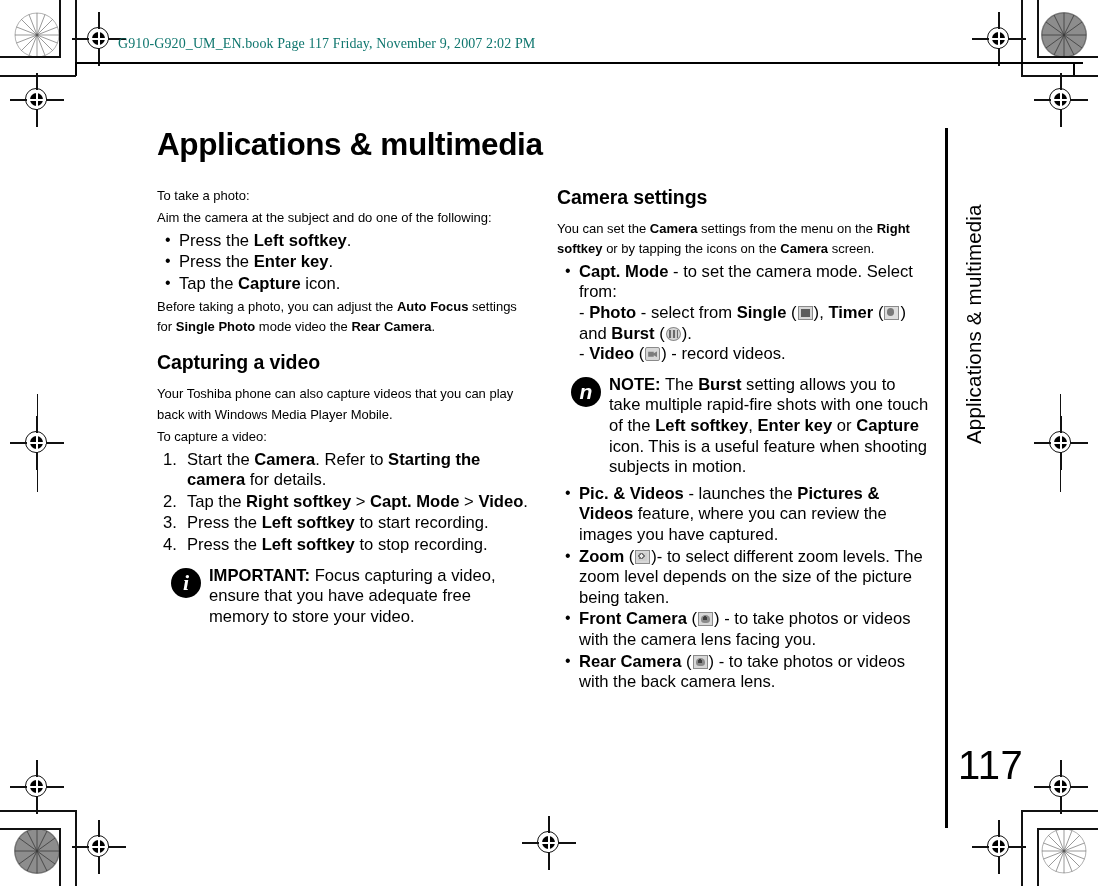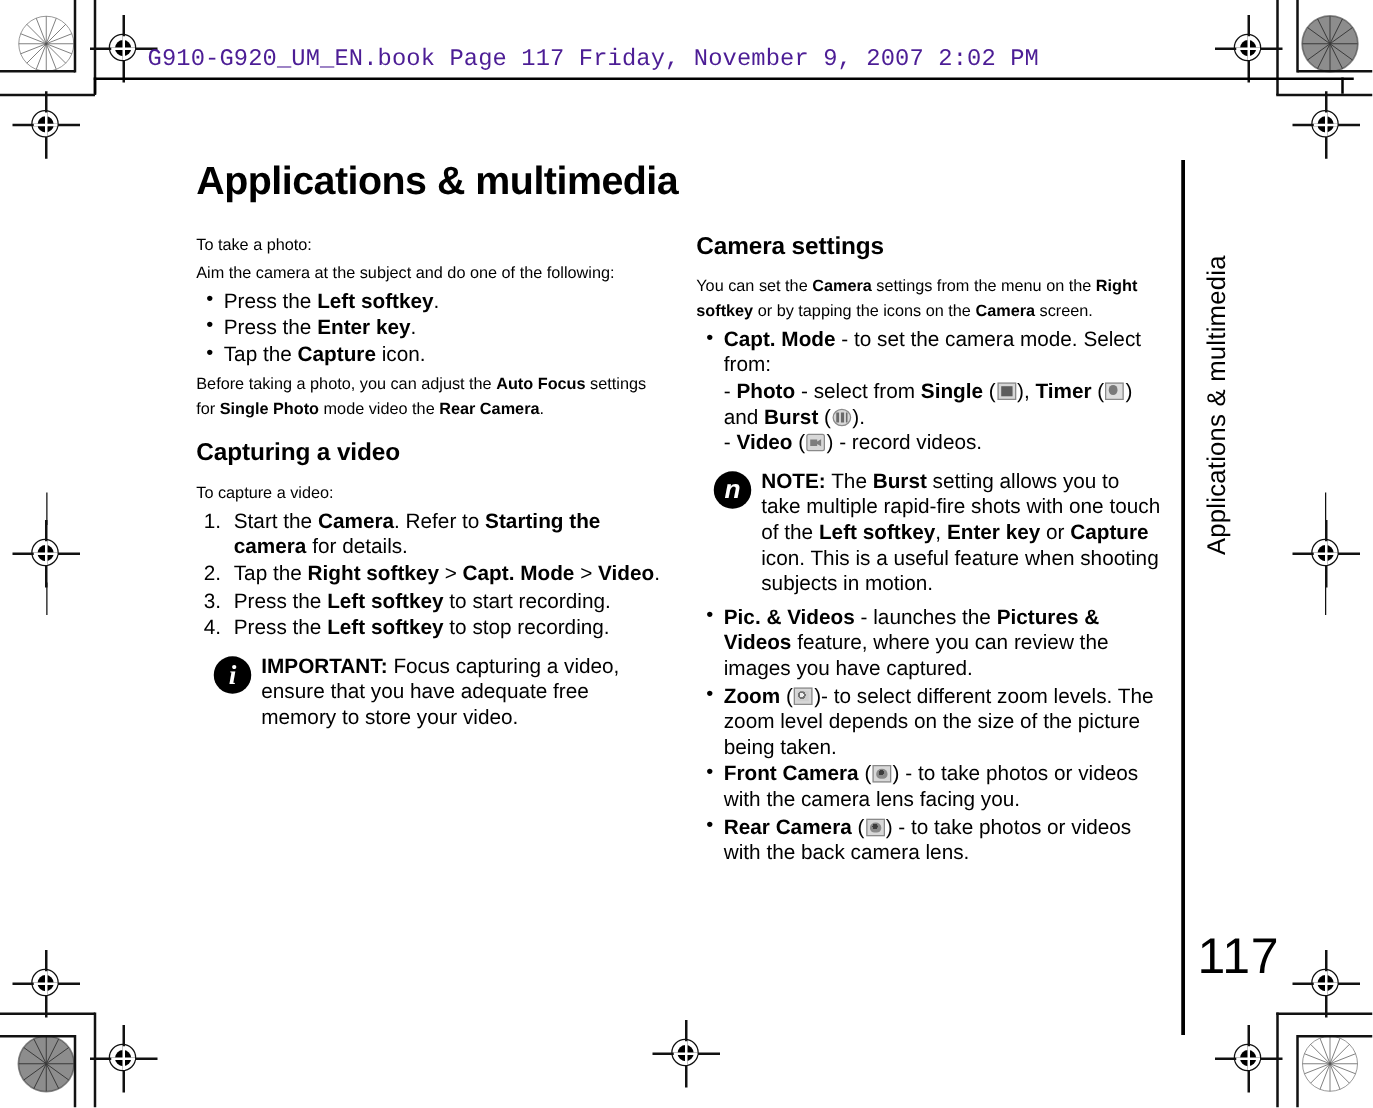--- a/index.html
+++ b/index.html
@@ -19,22 +19,22 @@
 
   .burst{position:absolute;width:46px;height:46px;border-radius:50%;overflow:hidden;}
   .burst.dark{background:#8d8d8d;}
   .burst.light{background:#ffffff;}
 
   .cropline{position:absolute;background:#111;}
 
   
   .page{position:absolute;left:0;top:0;width:1098px;height:886px;}
 
-  .filehdr{position:absolute;left:118px;top:36px;font-family:Liberation Mono, monospace;
-           font-size:19px;letter-spacing:0.1px;white-space:nowrap;color:#4c1d95;}
+  .filehdr{position:absolute;left:118px;top:36px;font-family:Liberation Serif, serif;
+           font-size:14px;letter-spacing:0.1px;white-space:nowrap;color:#0f766e;}
   .hdrrule{position:absolute;left:75px;top:62px;width:1008px;height:1.6px;background:#000;}
   .hdrrule2{position:absolute;left:1073px;top:62px;width:1.6px;height:13px;background:#000;}
   .hdrrule3{position:absolute;left:75px;top:62px;width:1.6px;height:13px;background:#000;}
 
   h1.doc-title{position:absolute;left:157px;top:126px;margin:0;font-size:31.5px;
                font-weight:bold;letter-spacing:-0.4px;}
 
   .col{position:absolute;top:186px;width:374px;}
   .col-left{left:157px;}
   .col-right{left:557px;}
@@ -291,20 +291,21 @@
 
     <ul class="bl">
       <li><span>Press the </span><b>Left softkey</b><span>.</span></li>
       <li><span>Press the </span><b>Enter key</b><span>.</span></li>
       <li><span>Tap the </span><b>Capture</b><span> icon.</span></li>
     </ul>
 
     <p><span>Before taking a photo, you can adjust the </span><b>Auto Focus</b><span> settings for </span><b>Single Photo</b><span> mode video the </span><b>Rear Camera</b><span>.</span></p>
 
     <h2 class="spaced">Capturing a video</h2>
+    <p>Your Toshiba phone can also capture videos that you can play back with Windows Media Player Mobile.</p>
     <p>To capture a video:</p>
 
     <ol class="nl">
       <li><span>Start the </span><b>Camera</b><span>. Refer to </span><b>Starting the camera</b><span> for details.</span></li>
       <li><span>Tap the </span><b>Right softkey</b><span> &gt; </span><b>Capt. Mode</b><span> &gt; </span><b>Video</b><span>.</span></li>
       <li><span>Press the </span><b>Left softkey</b><span> to start recording.</span></li>
       <li><span>Press the </span><b>Left softkey</b><span> to stop recording.</span></li>
     </ol>
 
     <div class="callout">

